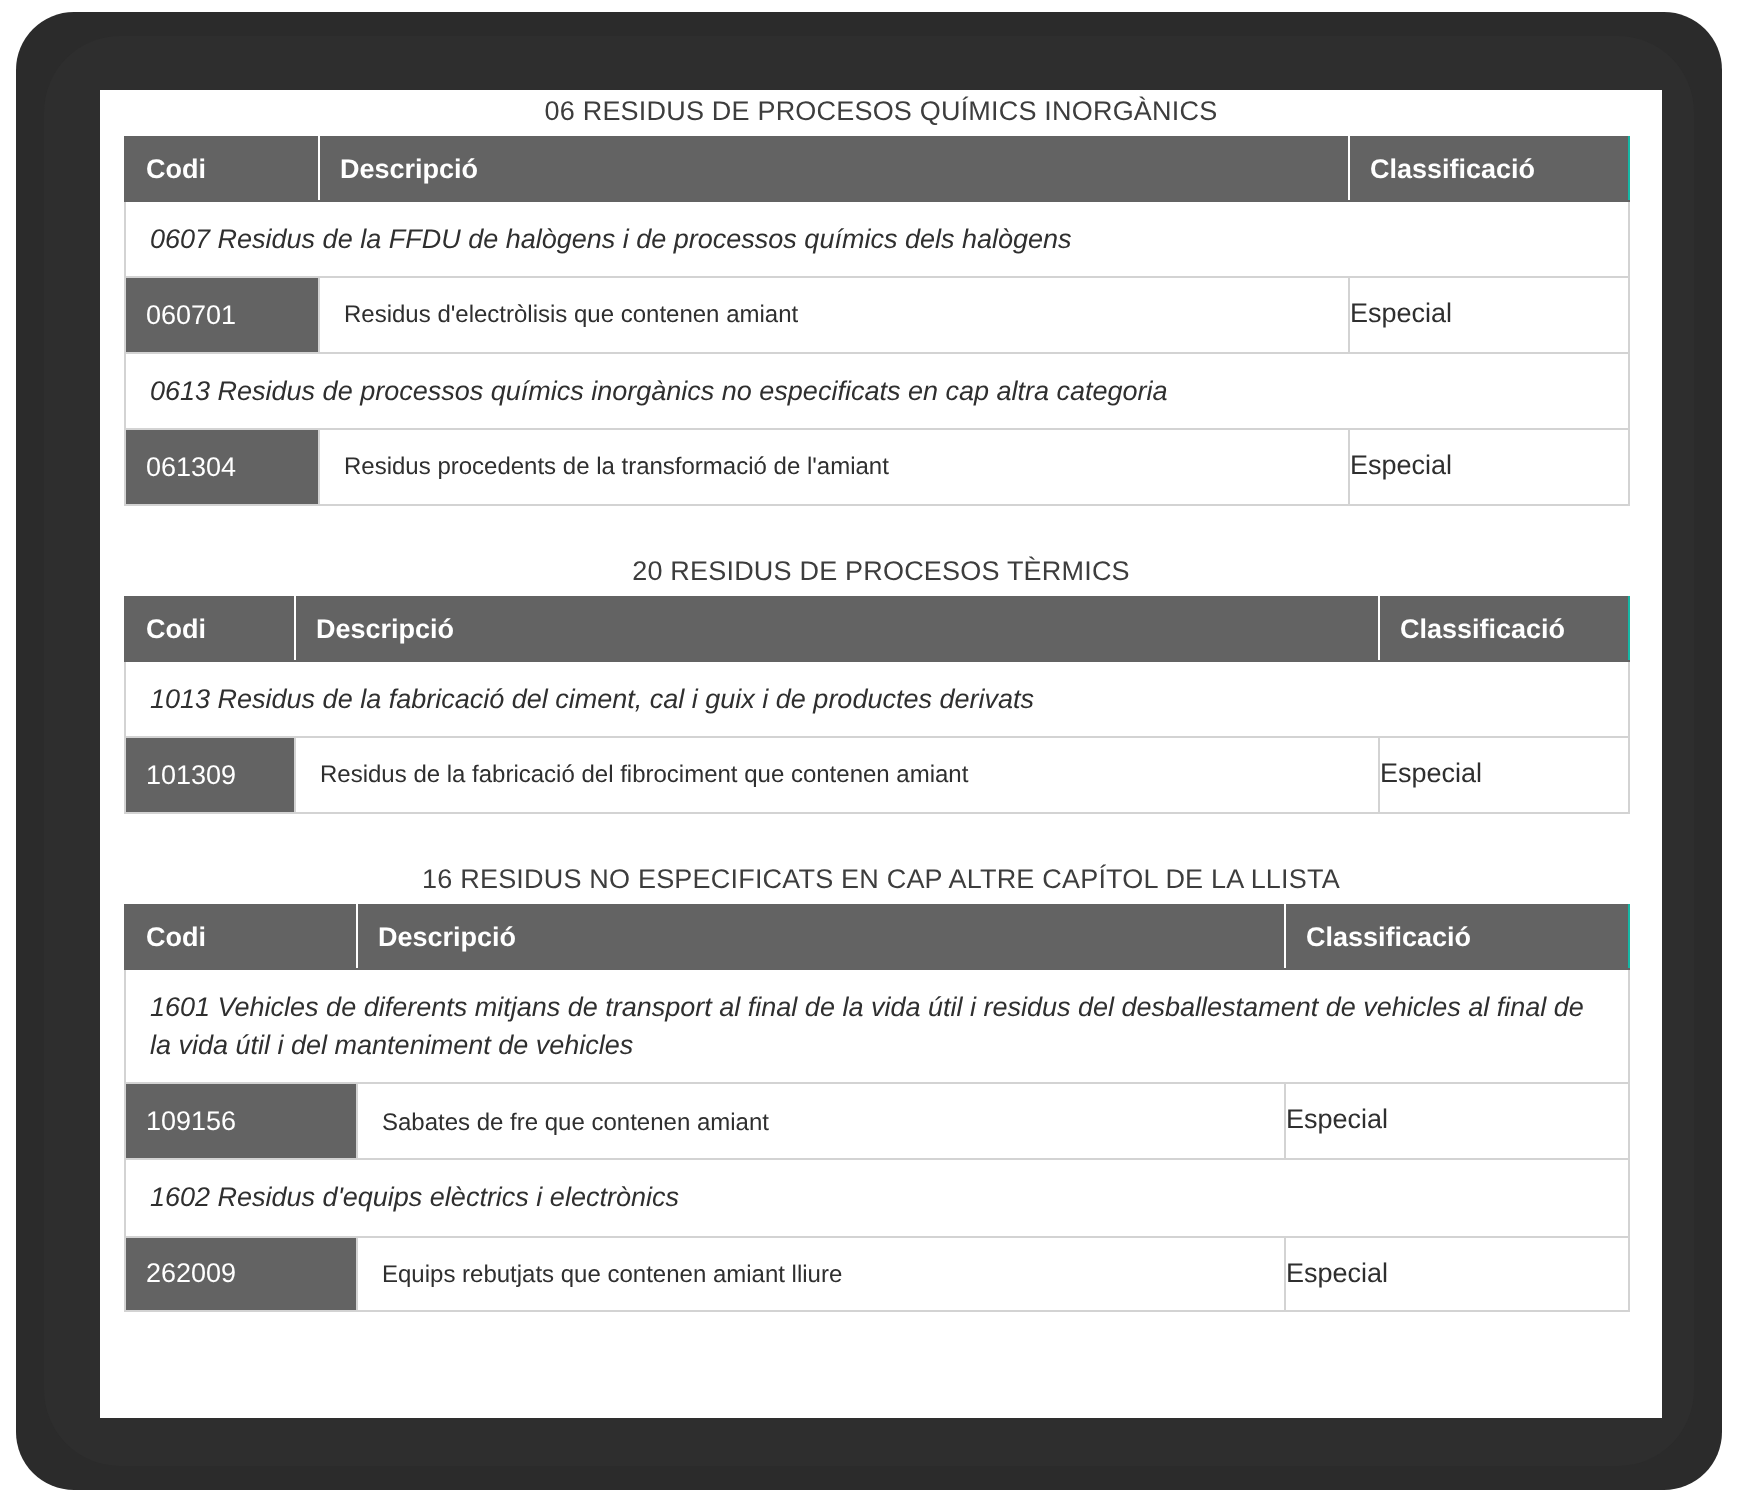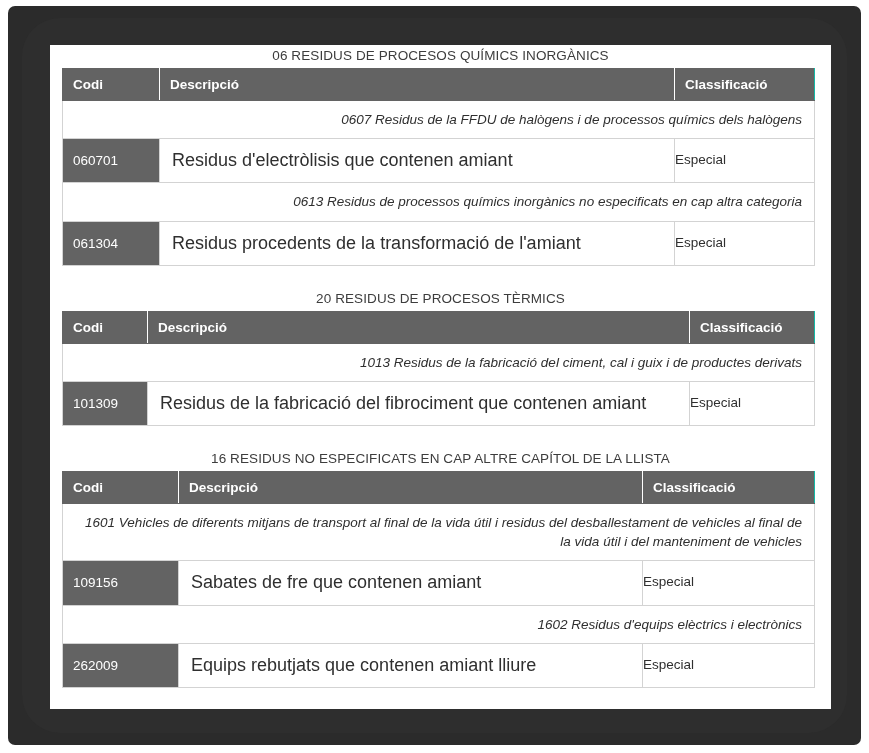--- a/index.html
+++ b/index.html
@@ -15,21 +15,21 @@
   }
 
   
   #bezel {
     position: absolute;
     left: 8px;
     top: 6px;
     width: 853px;
     height: 739px;
     background: #2b2b2b;
-    border-radius: 7px;
+    border-radius: 29px;
     box-sizing: border-box;
   }
   #bezel-inner {
     position: absolute;
     left: 14px;
     top: 12px;
     width: 825px;
     height: 715px;
     background: #2e2e2e;
     border-radius: 38px;
@@ -90,36 +90,35 @@
   table.wtable thead th:last-child { border-right: 1px solid #14b8a6; }
 
   
   td.grouprow {
     font-style: italic;
     font-size: 13.5px;
     color: #2f2f2f;
     padding: 9px 12px;
     line-height: 1.42;
     background: #ffffff;
-    text-align: right;
   }
 
   
   td.code {
     background: #636363;
     color: #ffffff;
     font-weight: normal;
     font-size: 13.5px;
     padding: 9px 10px;
     border: 1px solid #636363;
     white-space: nowrap;
   }
 
   td.desc {
-    font-size: 18px;
+    font-size: 12px;
     color: #2f2f2f;
     padding: 9px 12px;
     line-height: 1.4;
   }
 
   td.classif {
     font-size: 13.5px;
     color: #2f2f2f;
     padding: 9px 0;
     line-height: 1.4;

